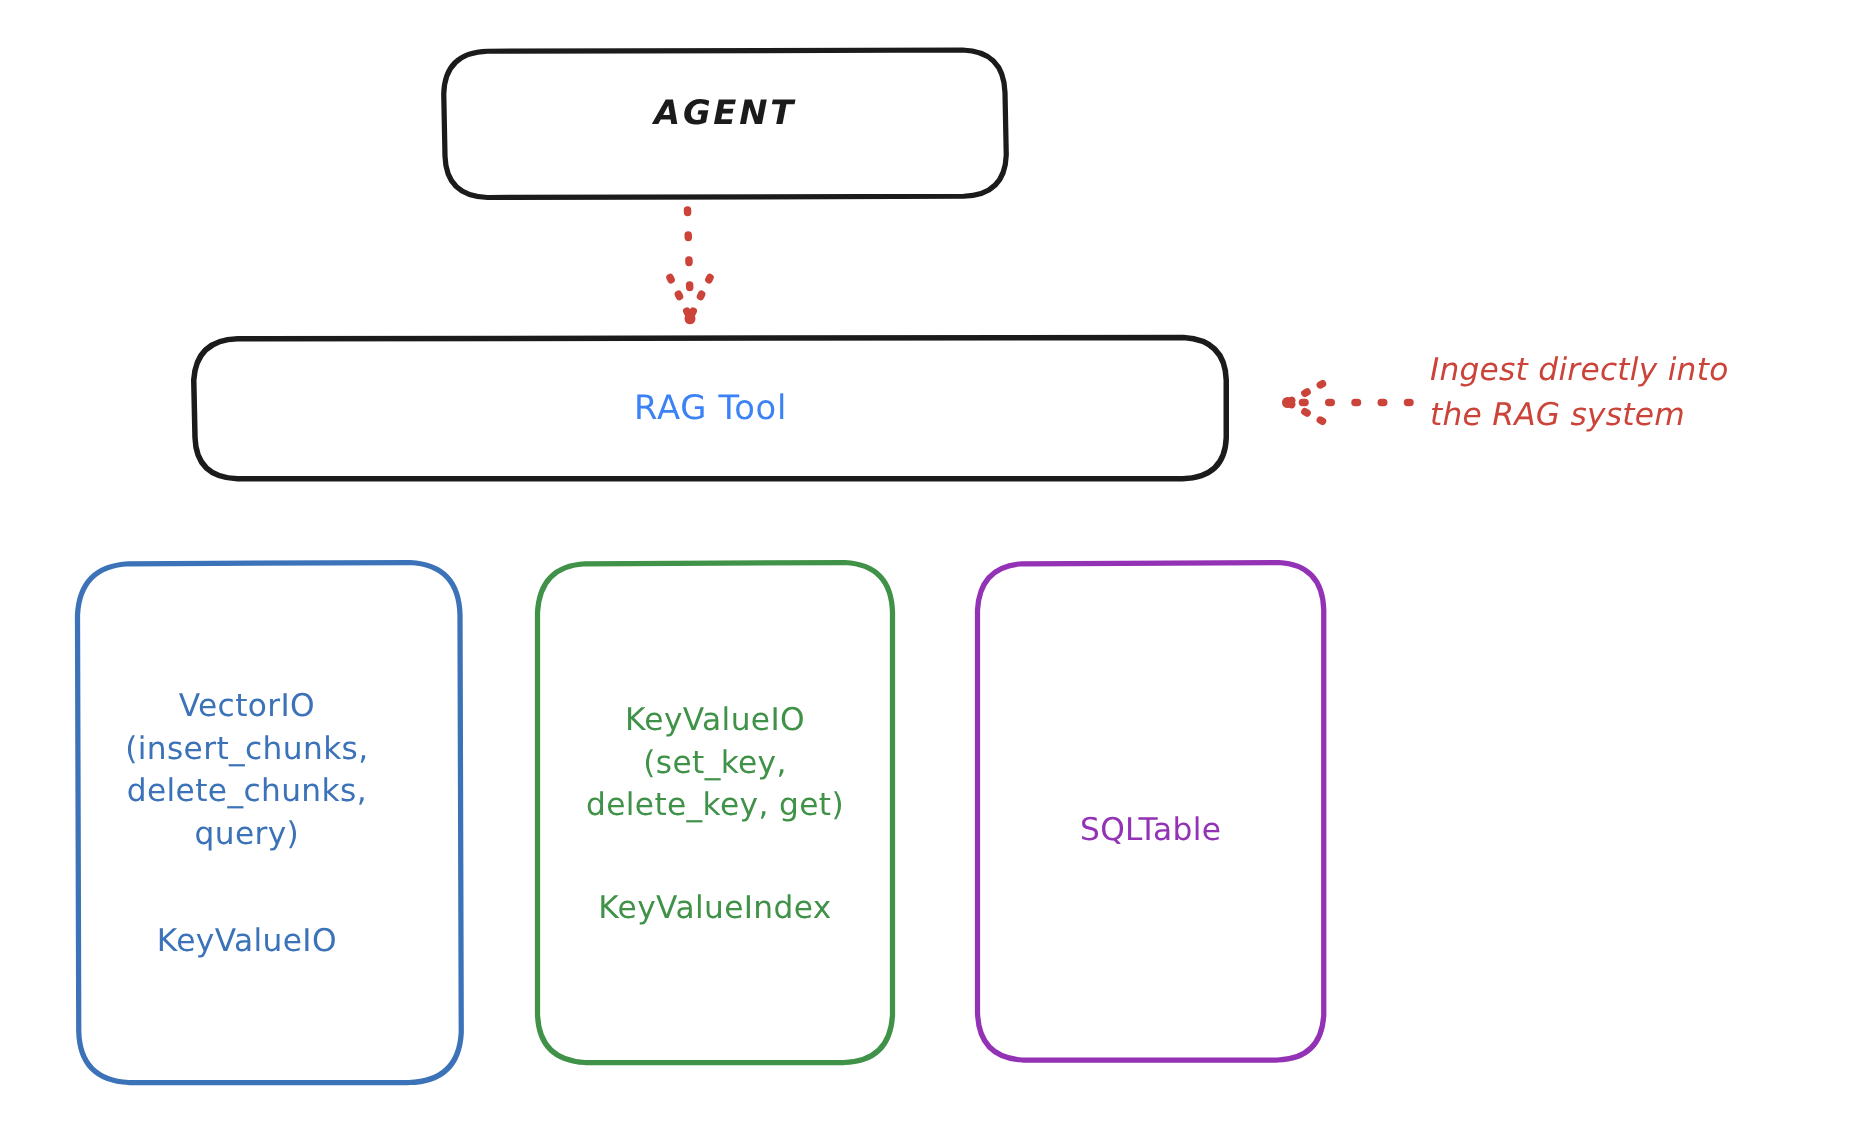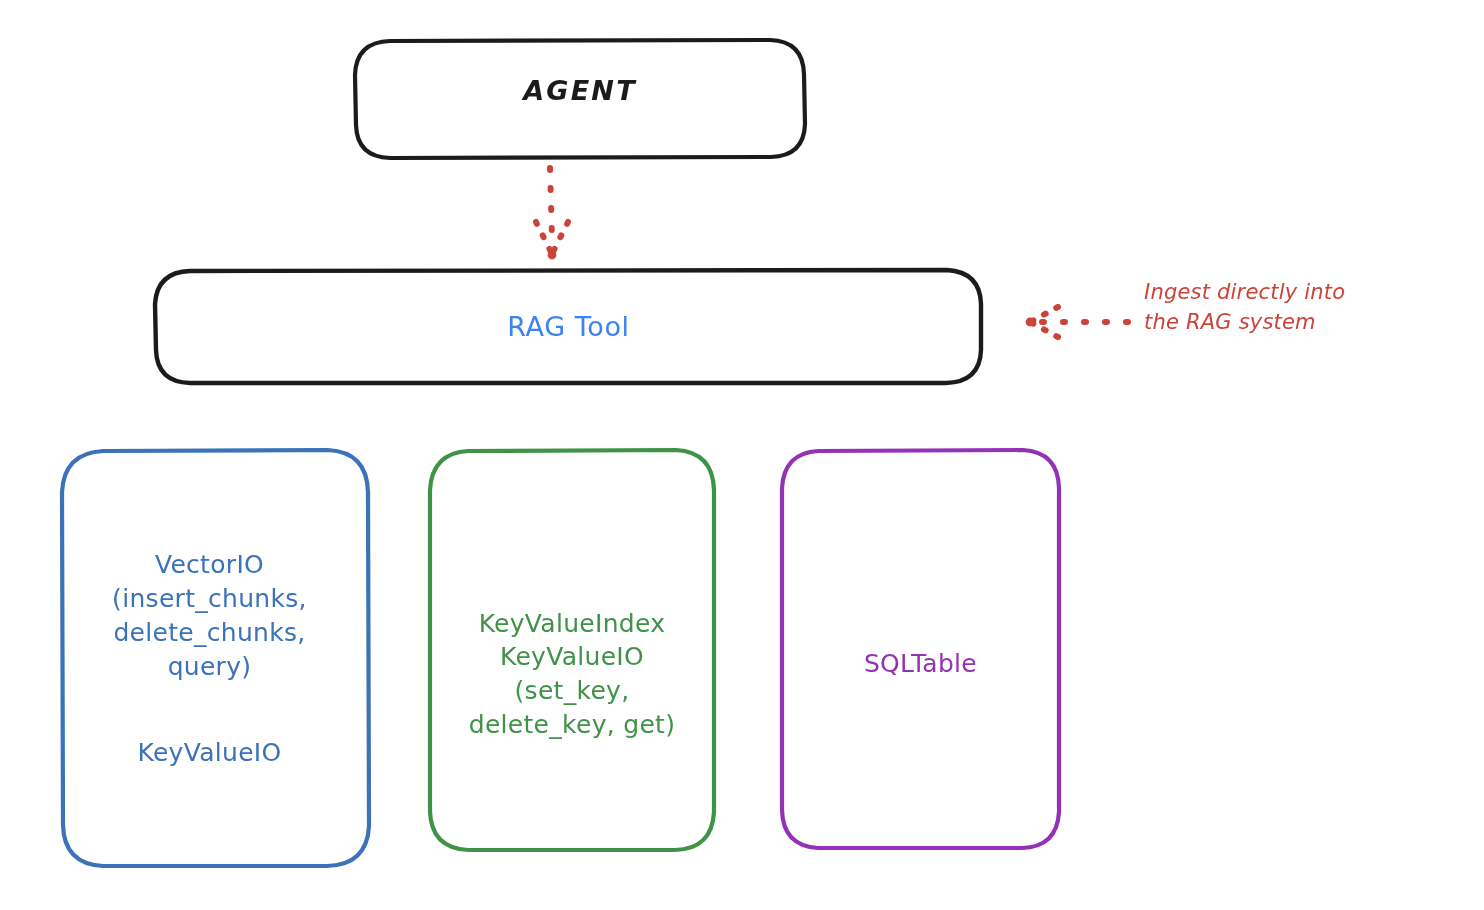--- a/index.html
+++ b/index.html
@@ -65,21 +65,21 @@
   #ragtool-label {
     font-family: "DejaVu Sans", sans-serif;
     font-size: 27px;
     font-weight: 500;
     color: #3b82f6;
     letter-spacing: 0.6px;
   }
 
   
   #vector-node {
-    left: 56px;
+    left: 44px;
     top: 450px;
     width: 307px;
     height: 417px;
     border-radius: 26px;
   }
   #keyvalue-node {
     left: 430px;
     top: 450px;
     width: 284px;
     height: 400px;
@@ -111,21 +111,21 @@
   #keyvalue-node .io-index { margin-top: 48px; }
   #relational-node .io-index { margin-top: 29px; text-align: right; }
 
   
   #ingest-annotation {
     position: absolute;
     left: 1144px;
     top: 278px;
     width: 330px;
     color: #cb4339;
-    font-size: 21px;
+    font-size: 25px;
     font-weight: 500;
     line-height: 1.42;
     text-align: left;
     white-space: pre-line;
     font-style: italic;
     letter-spacing: 0.2px;
   }
 </style>
 </head>
 <body>
@@ -172,24 +172,24 @@
 
 <div class="node" id="vector-node">
   <div class="label io-title">VectorIO
 (insert_chunks,
 delete_chunks,
 query)</div>
   <div class="label io-index">KeyValueIO</div>
 </div>
 
 <div class="node" id="keyvalue-node">
-  <div class="label io-index">KeyValueIndex</div>
   <div class="label io-title">KeyValueIO
 (set_key,
 delete_key, get)</div>
+  <div class="label io-index">KeyValueIndex</div>
 </div>
 
 <div class="node" id="relational-node">
   <div class="label io-index">SQLTable</div>
 </div>
 
 <div id="ingest-annotation">Ingest directly into
 the RAG system</div>
 
 </body></html>

